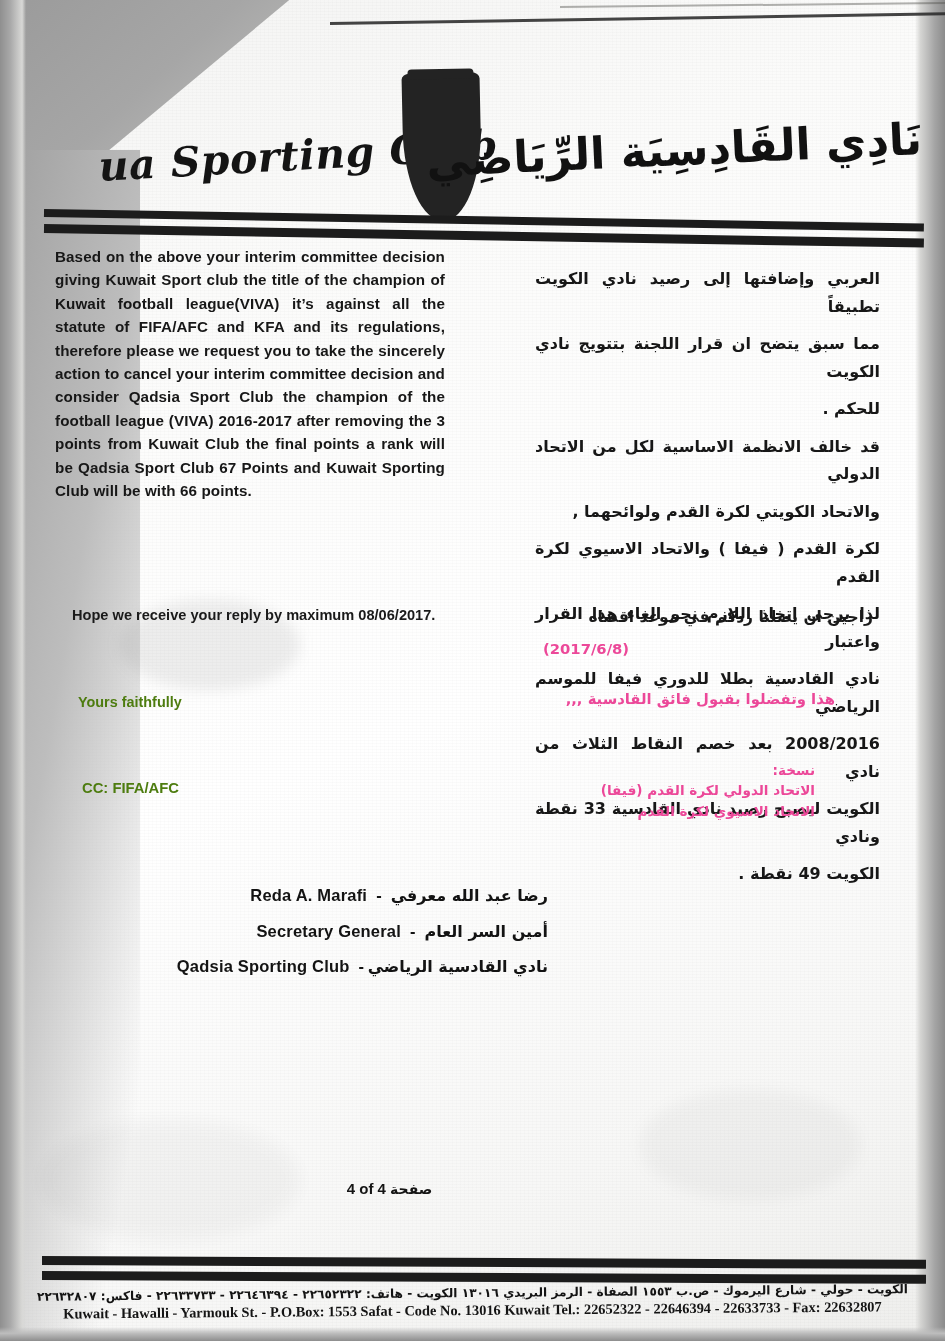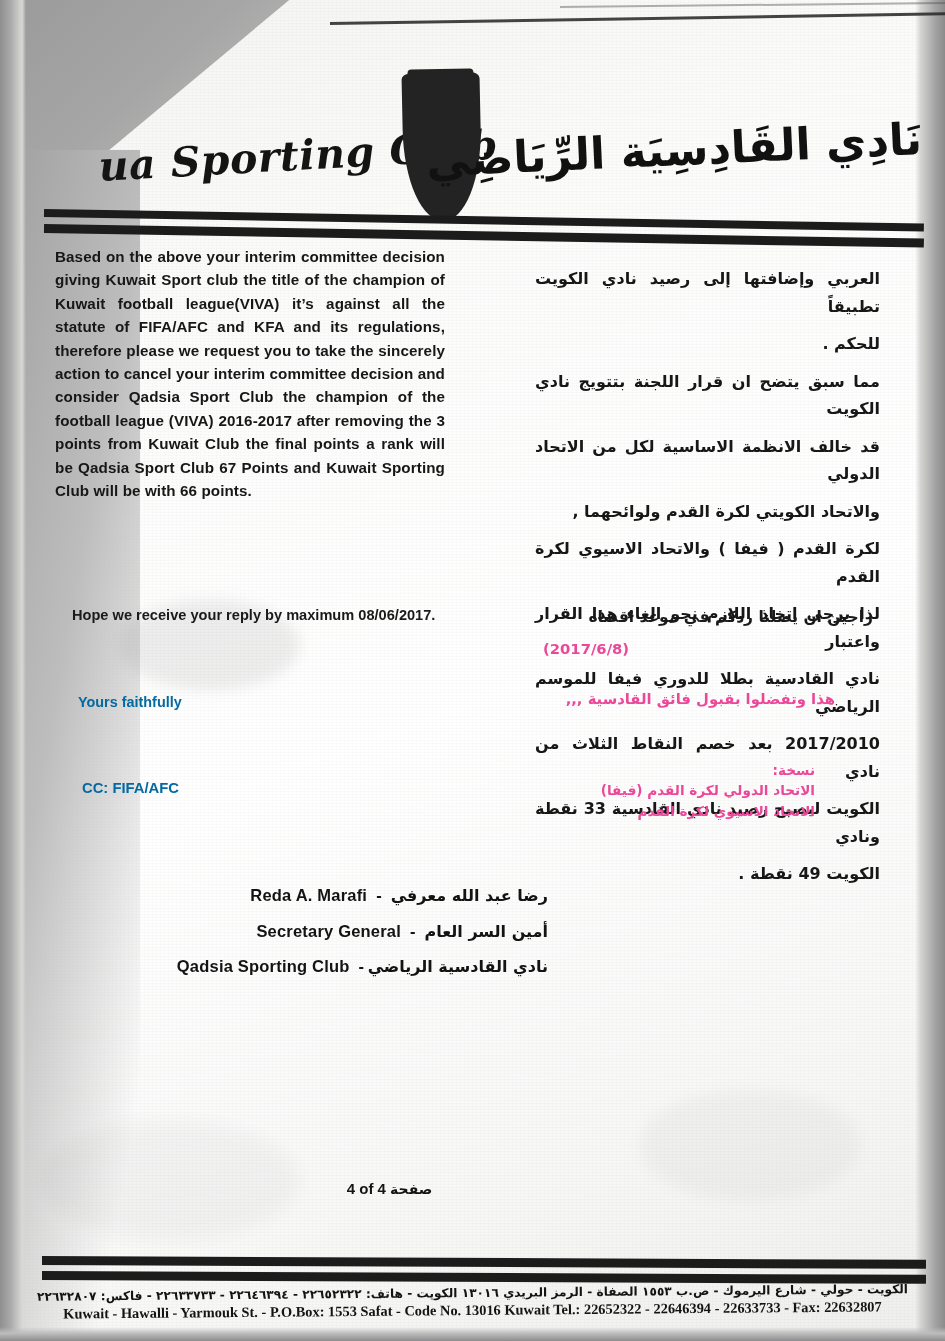--- a/index.html
+++ b/index.html
@@ -97,21 +97,21 @@
   }
   .col-ar p{margin:10px;}
 
   
   .row-2col{position:absolute;left:0;width:945px;}
   .r-en{position:absolute;left:72px;width:375px;font-size:14.6px;font-weight:700;
         color:#1a1a1a;line-height:1.5;text-align:justify;}
   .r-ar{position:absolute;right:72px;width:330px;direction:rtl;text-align:justify;
         font-family:"DejaVu Sans",sans-serif;font-weight:700;font-size:15.5px;color:#1a1a1a;line-height:1.55;}
 
-  .plain-en{position:absolute;font-size:14.4px;font-weight:700;color:#0369a1;}
+  .plain-en{position:absolute;font-size:14.4px;font-weight:700;color:#4d7c0f;}
   .plain-ar{position:absolute;direction:rtl;font-family:"DejaVu Sans",sans-serif;
             font-weight:700;font-size:14.8px;color:#ec4899;line-height:1.45;text-align:right;}
 
   
   #sigblock{position:absolute;left:0;top:872px;width:945px;}
   .sig-line{
     display:flex;align-items:baseline;justify-content:flex-start;gap:9px;
     font-size:16.5px;font-weight:700;color:#131313;line-height:1.42;
     white-space:nowrap;
   }
@@ -172,28 +172,28 @@
 
   <div class="rule" id="rule-top-1"></div>
   <div class="rule" id="rule-top-2"></div>
 
   <div id="body-area">
 
     <div class="col-en">Based on the above your interim committee decision giving Kuwait Sport club the title of the champion of Kuwait football league(VIVA) it’s against all the statute of FIFA/AFC and KFA and its regulations, therefore please we request you to take the sincerely action to cancel your interim committee decision and consider Qadsia Sport Club the champion of the football league (VIVA) 2016-2017 after removing the 3 points from Kuwait Club the final points a rank will be Qadsia Sport Club 67 Points and Kuwait Sporting Club will be with 66 points.</div>
 
     <div class="col-ar">
       <p>العربي وإضافتها إلى رصيد نادي الكويت تطبيقاً</p>
+      <p>مما سبق يتضح ان قرار اللجنة بتتويج نادي الكويت</p>
       <p>للحكم .</p>
-      <p>مما سبق يتضح ان قرار اللجنة بتتويج نادي الكويت</p>
       <p>قد خالف الانظمة الاساسية لكل من الاتحاد الدولي</p>
       <p>والاتحاد الكويتي لكرة القدم ولوائحهما ,</p>
       <p>لكرة القدم ( فيفا ) والاتحاد الاسيوي لكرة القدم</p>
       <p>لذا يرجى اتخاذ اللازم نحو الغاء هذا القرار واعتبار</p>
       <p>نادي القادسية بطلا للدوري فيفا للموسم الرياضي</p>
-      <p>2017/2010 بعد خصم النقاط الثلاث من نادي</p>
+      <p>2008/2016 بعد خصم النقاط الثلاث من نادي</p>
       <p>الكويت ليصبح رصيد نادي القادسية 33 نقطة ونادي</p>
       <p>الكويت 49 نقطة .</p>
     </div>
   </div>
 
   <div class="row-2col" style="top:605px;">
     <div class="r-en">Hope we receive your reply by maximum 08/06/2017.</div>
     <div class="r-ar">راجين ان يصلنا ردكم في موعد اقصاه</div>
     <div class="plain-ar" style="right:72px;top:33px;width:330px;text-align:left;">(2017/6/8)</div>
   </div>

